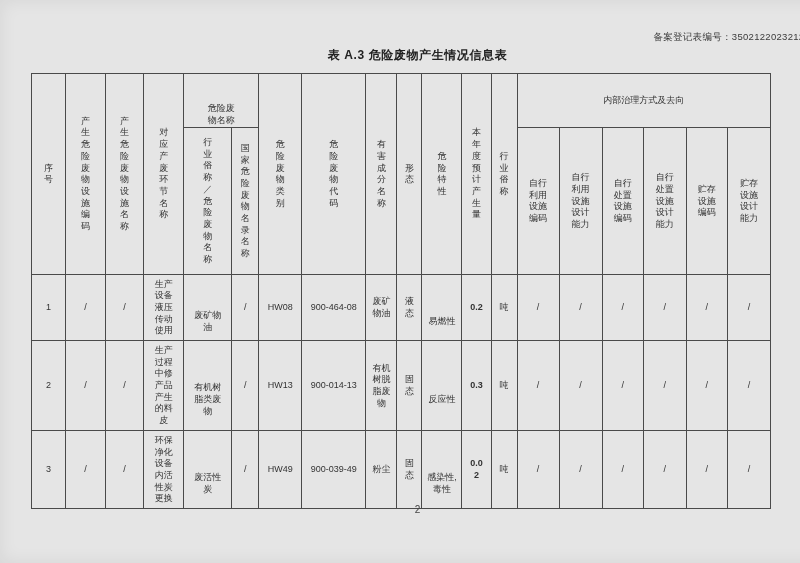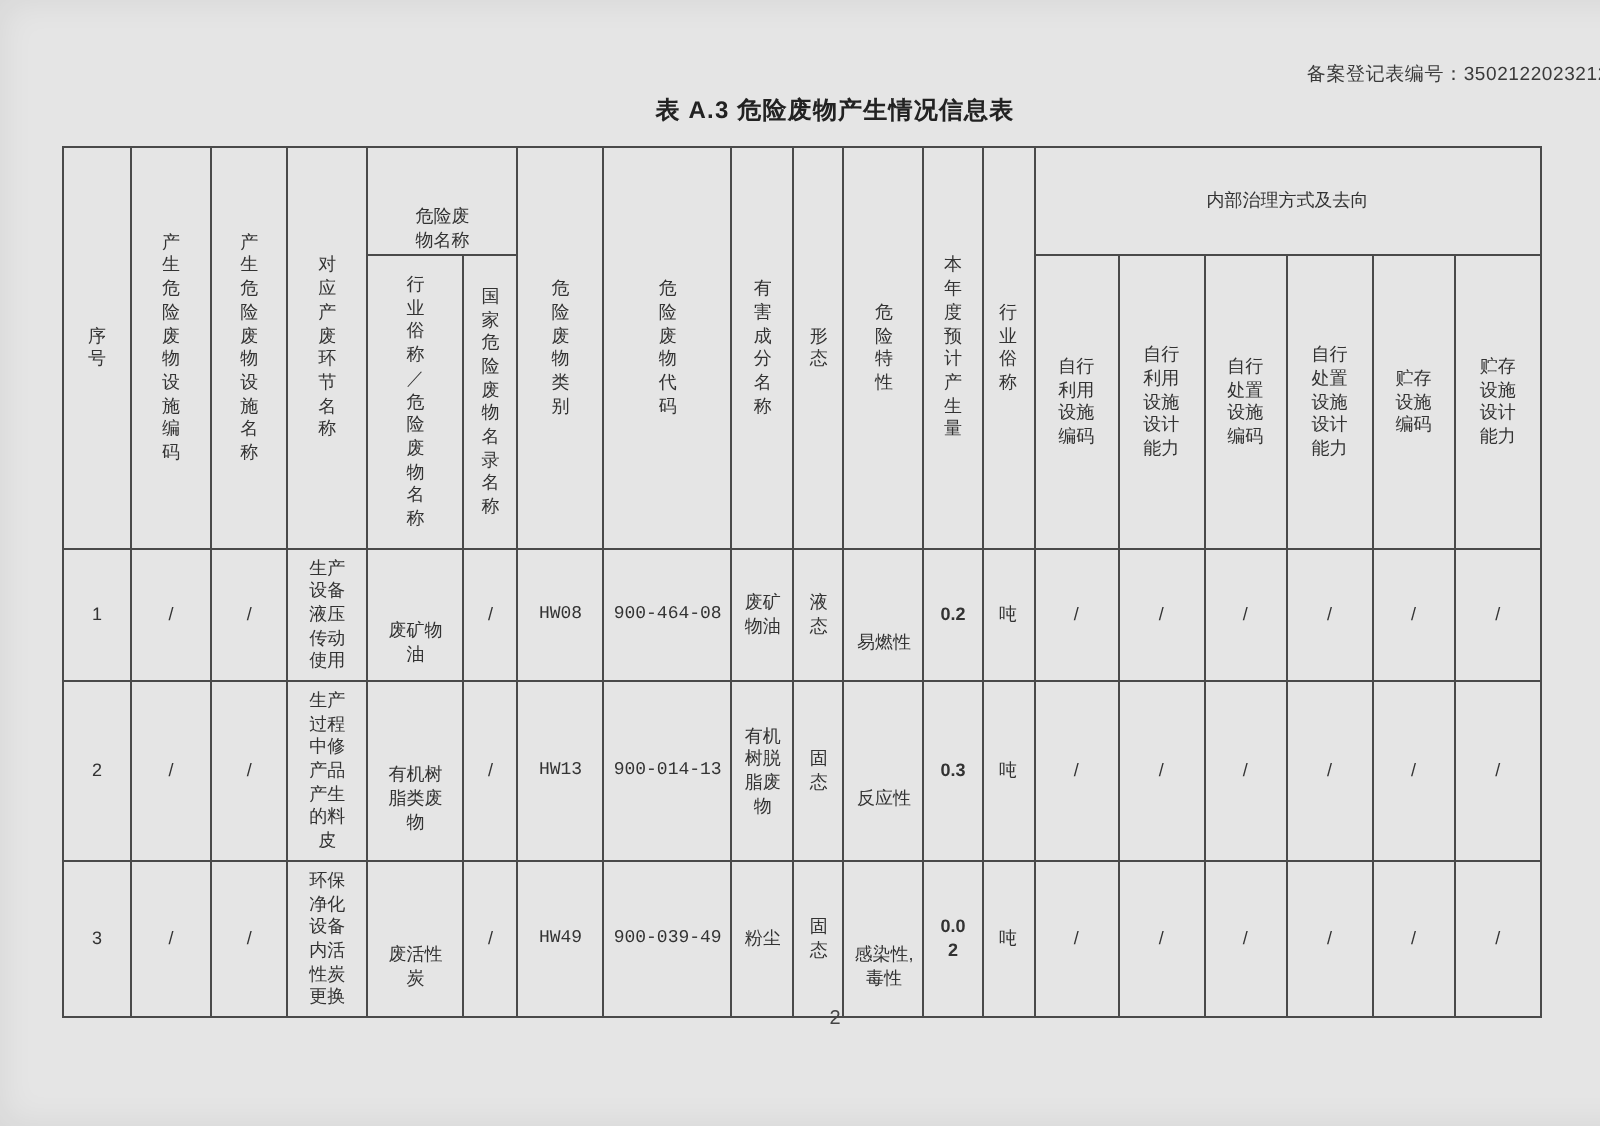--- a/index.html
+++ b/index.html
@@ -23,21 +23,21 @@
   }
   table.main th, table.main td {
     border:1px solid #4a4a4a; padding:1px 0; text-align:center;
     vertical-align:middle; font-weight:normal; overflow:hidden;
   }
   .cw { display:inline-block; text-align:center; vertical-align:middle; }
   .w1 { max-width:13px;font-family:Liberation Serif, serif; }
   .w2 { max-width:24px; }
   .w3 { max-width:34px;margin-top:28px; }
   .wq { max-width:17px; word-break:break-all;font-weight:bold; }
-  .nw { white-space:nowrap;font-family:Liberation Mono, monospace; }
+  .nw { white-space:nowrap; }
   tr.hA { height:34px; }
   tr.hB { height:147px; }
   tr.r0 { height:66px; }
   tr.r1 { height:90px; }
   tr.r2 { height:78px; }
   .pagenum {
     position:absolute; top:504px; left:0; width:100%; text-align:center;
     font-size:10px; color:#444;
   }
 </style>

